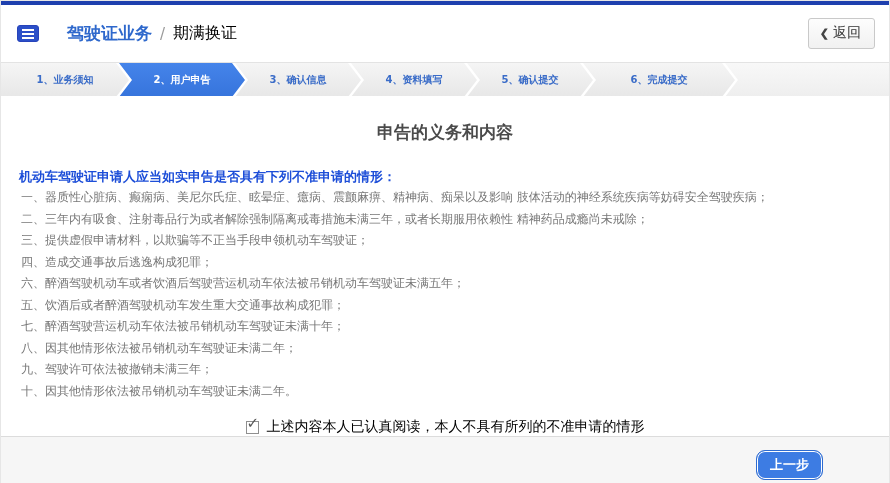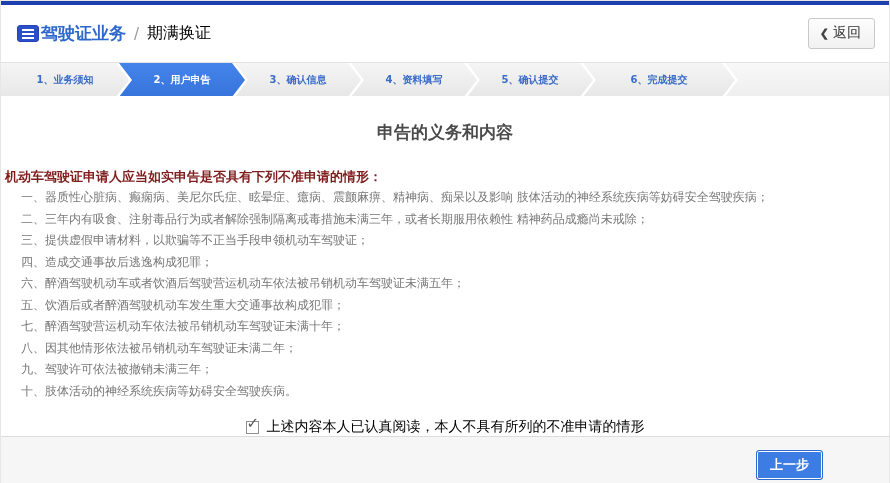--- a/index.html
+++ b/index.html
@@ -35,21 +35,21 @@
     flex: none;
   }
   .app-icon i {
     position: absolute; left: 4px; right: 4px; height: 2px;
     background: #fff; display: block;
   }
   .app-icon i:nth-child(1){ top: 3px; }
   .app-icon i:nth-child(2){ top: 7px; }
   .app-icon i:nth-child(3){ top: 11px; }
   .crumb-main {
-    margin-left: 2px;
+    margin-left: 28px;
     color: #2e68cc; font-size: 17px; font-weight: bold;
   }
   .crumb-sep { margin: 0 8px; color: #999; font-size: 15px; }
   .crumb-sub { color: #000000; font-size: 16px; }
   .header-spacer { flex: 1; }
   .back-btn {
     border: 1px solid #c9c9c9;
     background: linear-gradient(180deg, #fdfdfd, #f1f1f1);
     border-radius: 3px;
     padding: 5px 13px 6px 11px;
@@ -95,22 +95,22 @@
   }
 
   
   .content { flex: 1; background: #fff; padding-top: 25px; }
   .content-title {
     text-align: center;
     font-size: 17px; font-weight: bold; color: #4a4a4a;
     margin-bottom: 22px;
   }
   .intro {
-    padding-left: 4px;
-    font-size: 13px; font-weight: bold; color: #7f1d1d;
+    padding-left: 18px;
+    font-size: 13px; font-weight: bold; color: #1d4ed8;
     line-height: 21px;
   }
   .rule-list { list-style: none; padding-left: 20px; }
   .rule-list li {
     font-size: 12px; color: #777;
     line-height: 21.5px;
     white-space: nowrap;
   }
   .agree-row {
     margin-top: 16px;
@@ -137,21 +137,21 @@
     border-top: 1px solid #dcdcdc;
     display: flex; align-items: center; justify-content: flex-end;
     padding-right: 66px; gap: 13px;
   }
   .btn {
     min-width: 58px; height: 30px;
     padding: 0 13px;
     font-size: 13px; font-weight: bold; color: #fff;
     background: #3d7ce3;
     border: 1px solid #3d7ce3;
-    border-radius: 3px;
+    border-radius: 9px;
     cursor: pointer;
     font-family: inherit;
   }
   .btn.prev {
     border: 1px solid #2e6bd0;
     box-shadow: inset 0 0 0 1px #ffffff;
   }
 </style>
 </head>
 <body>
@@ -192,21 +192,21 @@
     <ul class="rule-list">
       <li>一、器质性心脏病、癫痫病、美尼尔氏症、眩晕症、癔病、震颤麻痹、精神病、痴呆以及影响 肢体活动的神经系统疾病等妨碍安全驾驶疾病；</li>
       <li>二、三年内有吸食、注射毒品行为或者解除强制隔离戒毒措施未满三年，或者长期服用依赖性 精神药品成瘾尚未戒除；</li>
       <li>三、提供虚假申请材料，以欺骗等不正当手段申领机动车驾驶证；</li>
       <li>四、造成交通事故后逃逸构成犯罪；</li>
       <li>六、醉酒驾驶机动车或者饮酒后驾驶营运机动车依法被吊销机动车驾驶证未满五年；</li>
       <li>五、饮酒后或者醉酒驾驶机动车发生重大交通事故构成犯罪；</li>
       <li>七、醉酒驾驶营运机动车依法被吊销机动车驾驶证未满十年；</li>
       <li>八、因其他情形依法被吊销机动车驾驶证未满二年；</li>
       <li>九、驾驶许可依法被撤销未满三年；</li>
-      <li>十、肢体活动的神经系统疾病等妨碍安全驾驶疾病。</li>
+      <li>十、因其他情形依法被吊销机动车驾驶证未满二年。</li>
     </ul>
     <div class="agree-row">
       <span class="checkbox">
         <span class="mark">✓</span>
       </span>
       <span class="agree-label">上述内容本人已认真阅读，本人不具有所列的不准申请的情形</span>
     </div>
   </div>
 
   <div class="footer">

